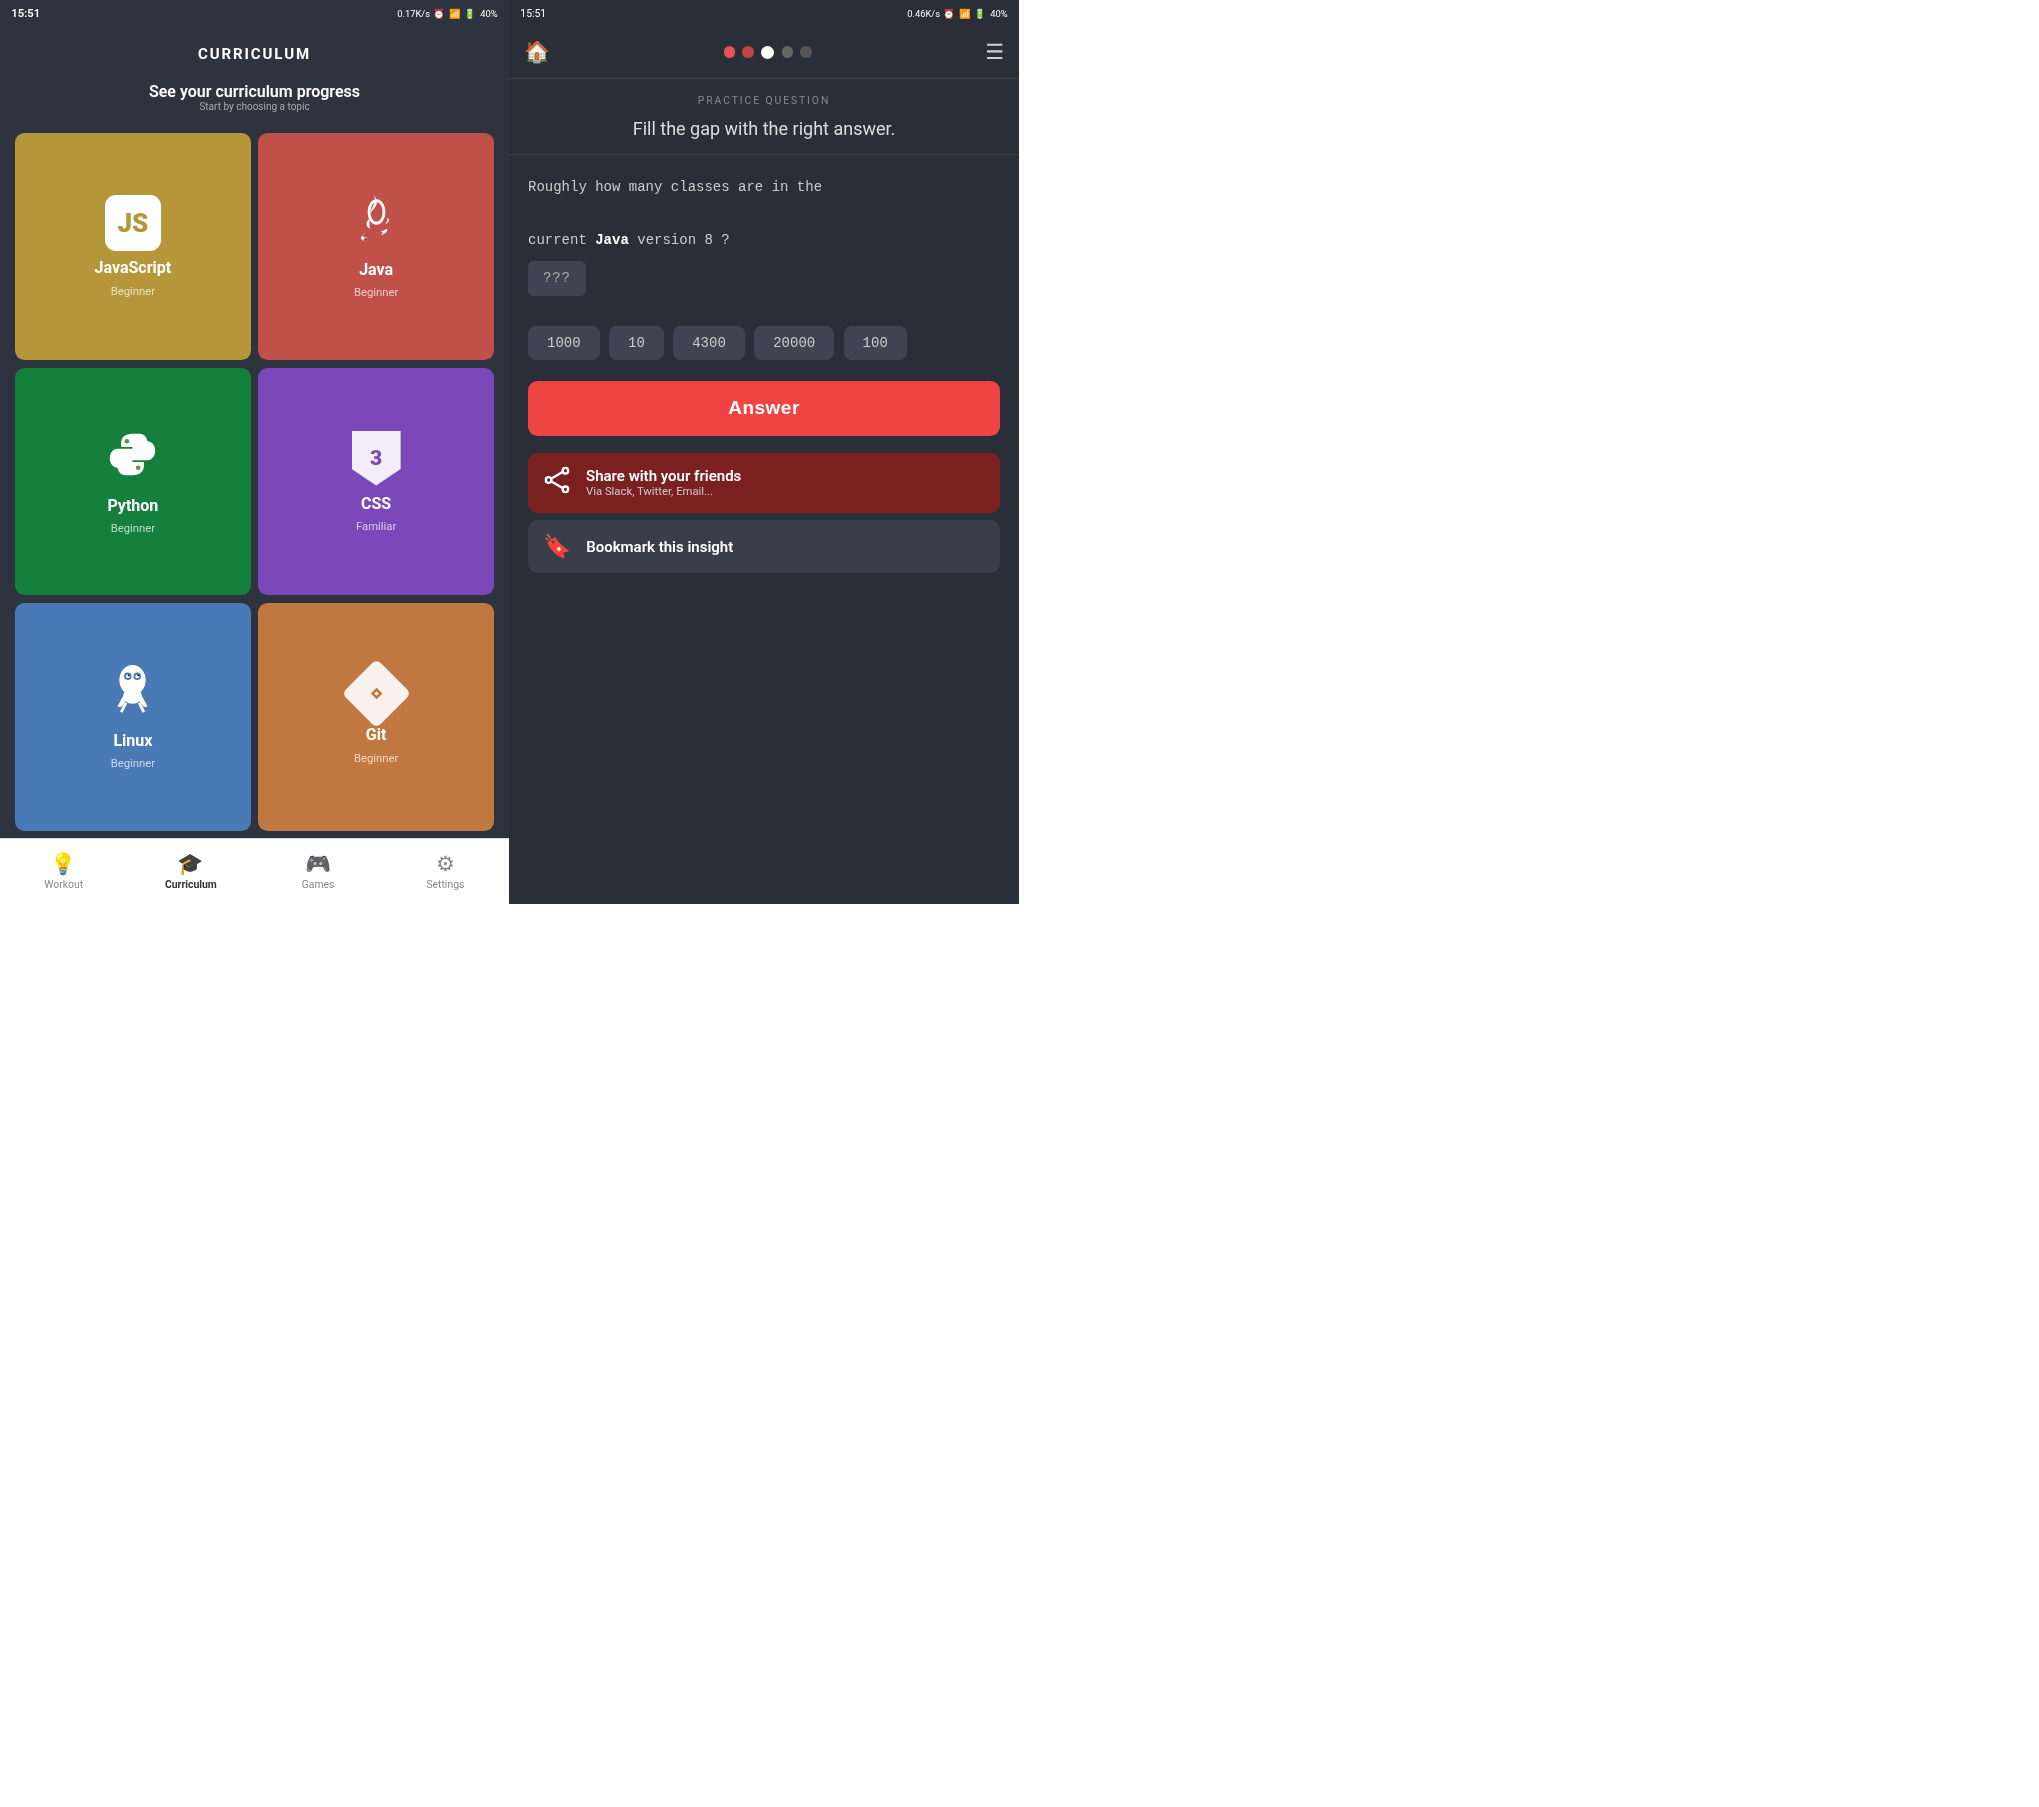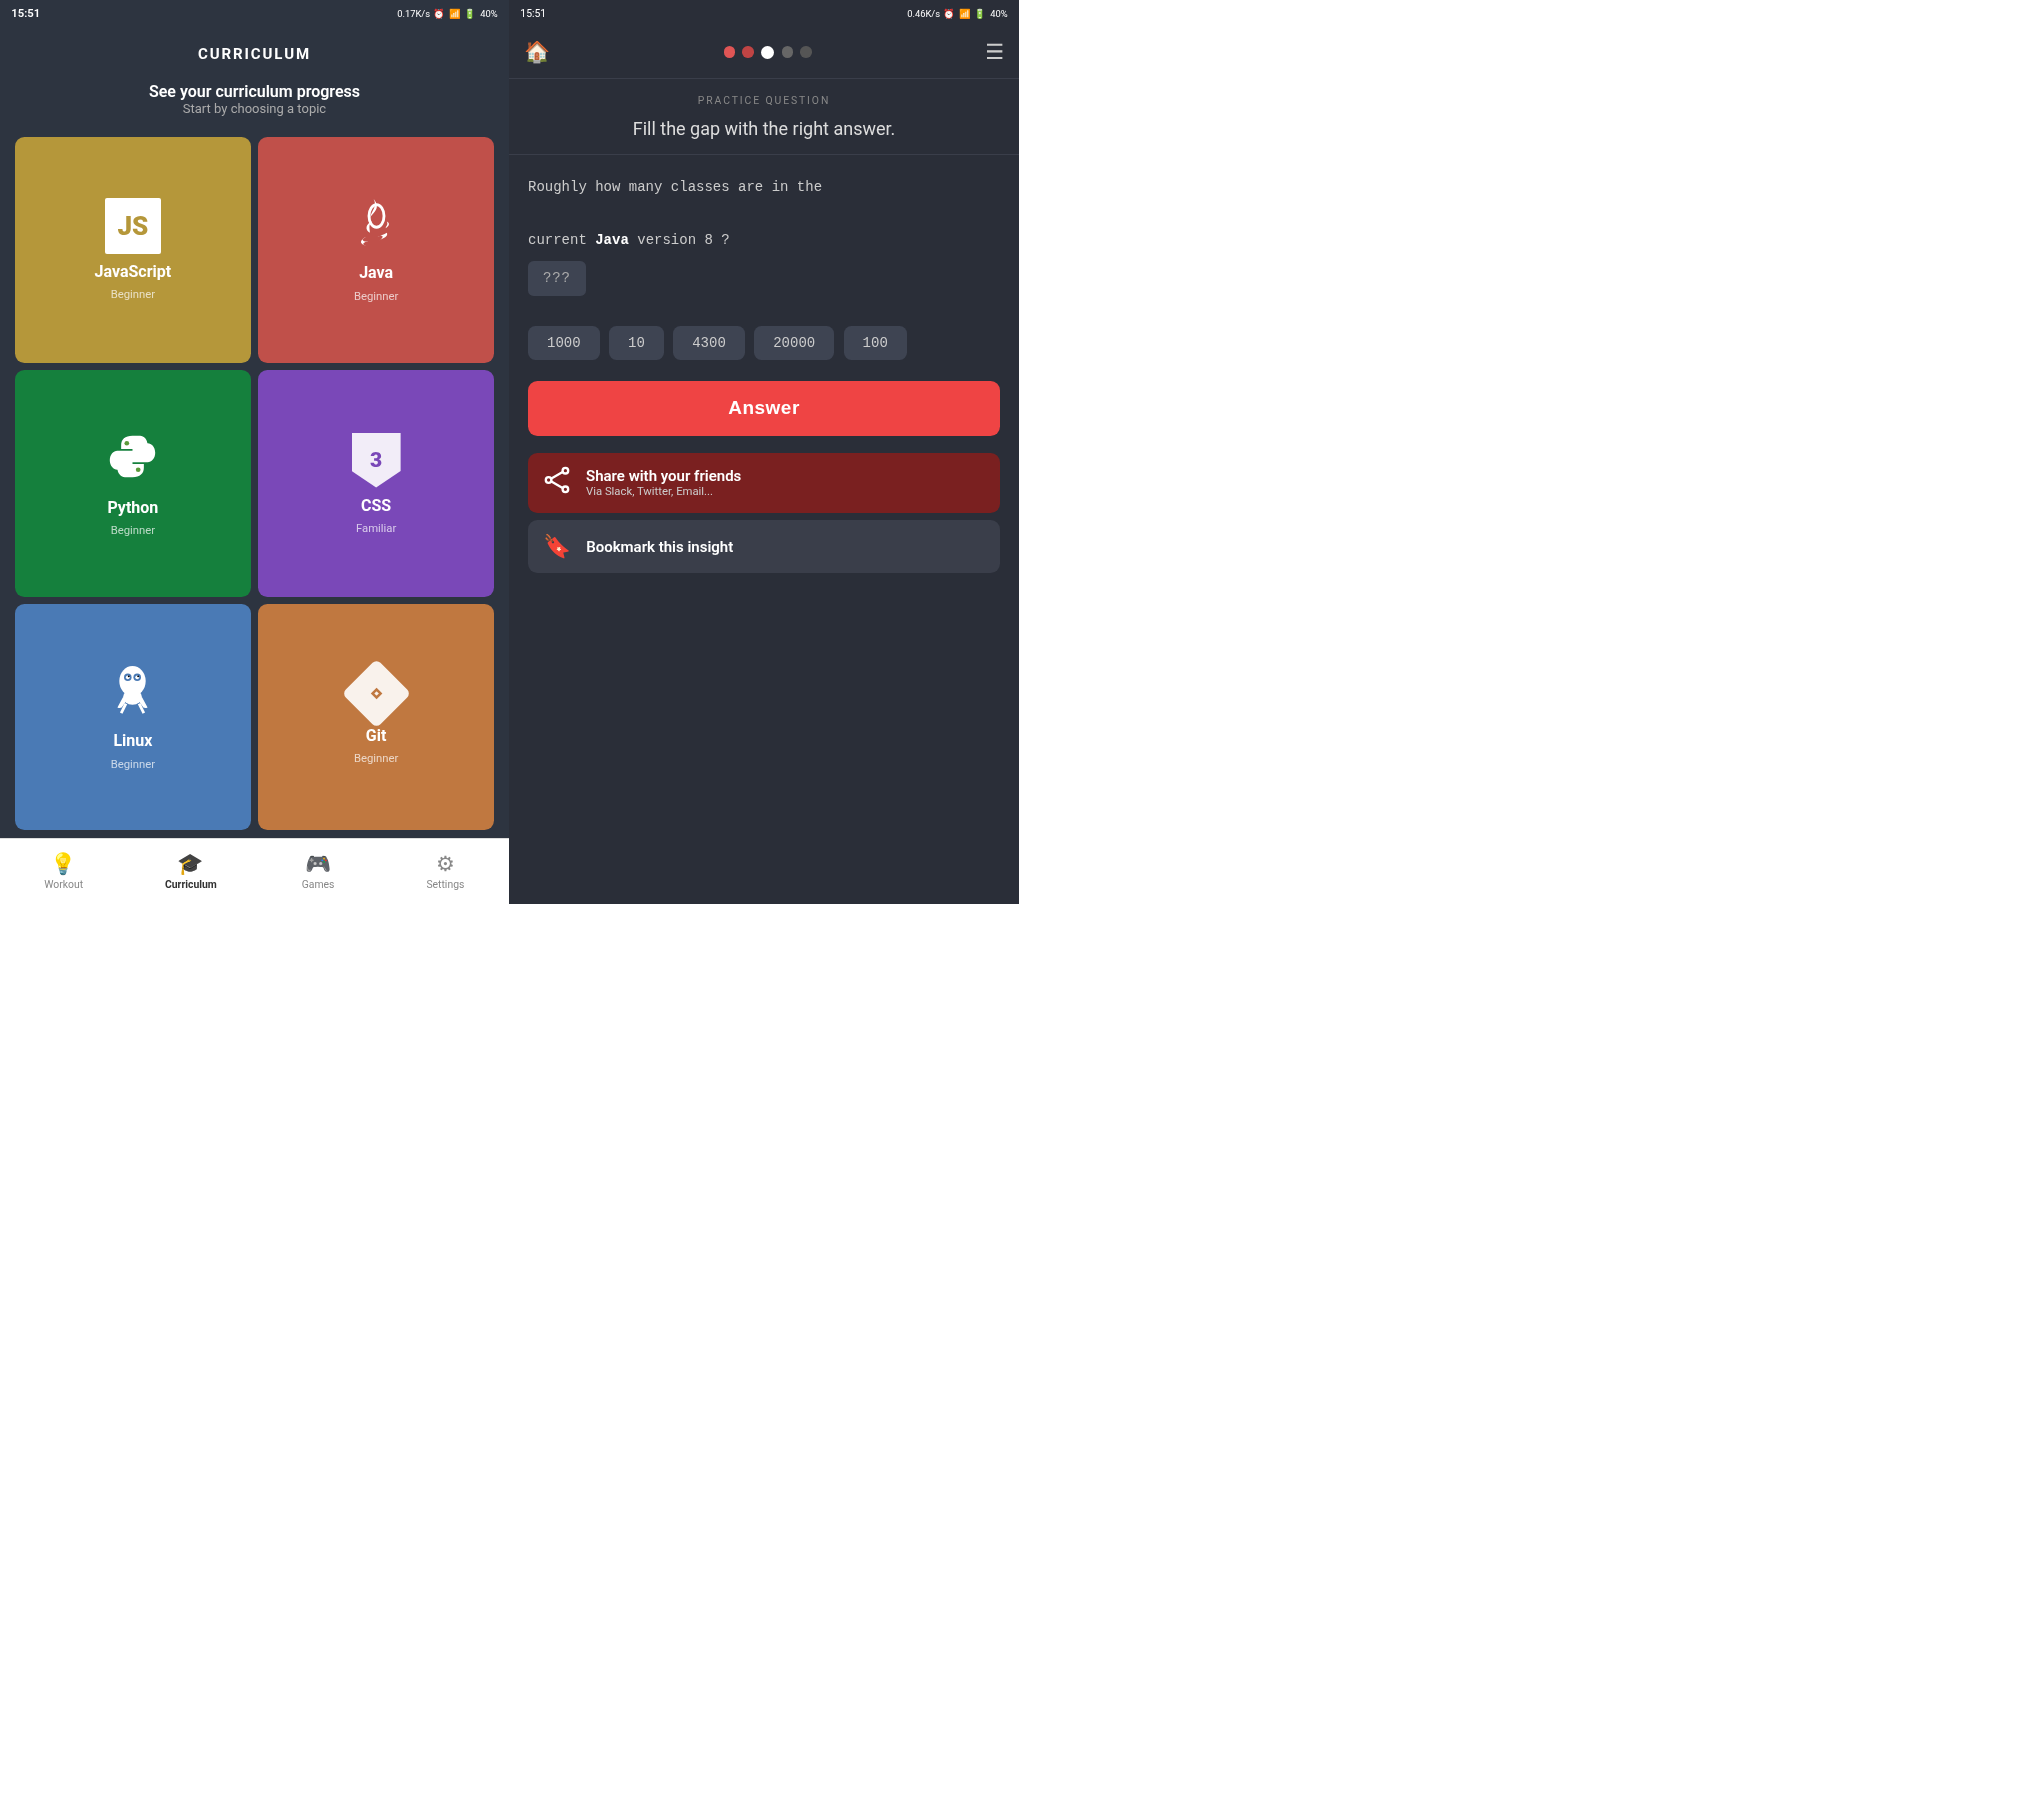--- a/index.html
+++ b/index.html
@@ -34,21 +34,21 @@
     .status-bar-left .time { font-weight: 600; font-size: 11.3px; }
     .status-icons { display: flex; gap: 3.8px; align-items: flex-start; font-size: 9.4px; }
 
     .left-header {
       text-align: center;
       padding: 19px 15px 9.4px;
       color: #fff;
     }
     .left-header h1 { font-size: 15px; font-weight: 700; letter-spacing: 1.9px; color: #fff; margin-bottom: 19px; }
     .left-header .subtitle { font-size: 16px; font-weight: 600; margin-bottom: 0; }
-    .left-header .subtext { font-size: 13px; color: #aaa; }
+    .left-header .subtext { font-size: 10px; color: #aaa; }
 
     .topic-grid {
       flex: 1;
       display: grid;
       grid-template-columns: 1fr 1fr;
       grid-template-rows: repeat(3, 1fr);
       gap: 7.5px;
       padding: 11.3px 15px 7.5px;
     }
 
@@ -70,21 +70,21 @@
     .card-js { background: #b5973a; }
     .card-java { background: #c0504a; }
     .card-python { background: #15803d; }
     .card-css { background: #7a48b8; }
     .card-linux { background: #4a7ab5; }
     .card-git { background: #c07840; }
 
     .js-icon {
       width: 56px; height: 56px;
       background: white;
-      border-radius: 2px;
+      border-radius: 11px;
       display: flex; align-items: center; justify-content: center;
       font-size: 26px; font-weight: 900;
       color: #b5973a;
       font-style: normal;
     }
 
     .css-icon-shape {
       width: 49px; height: 56px;
       position: relative;
       display: flex; align-items: center; justify-content: center;

